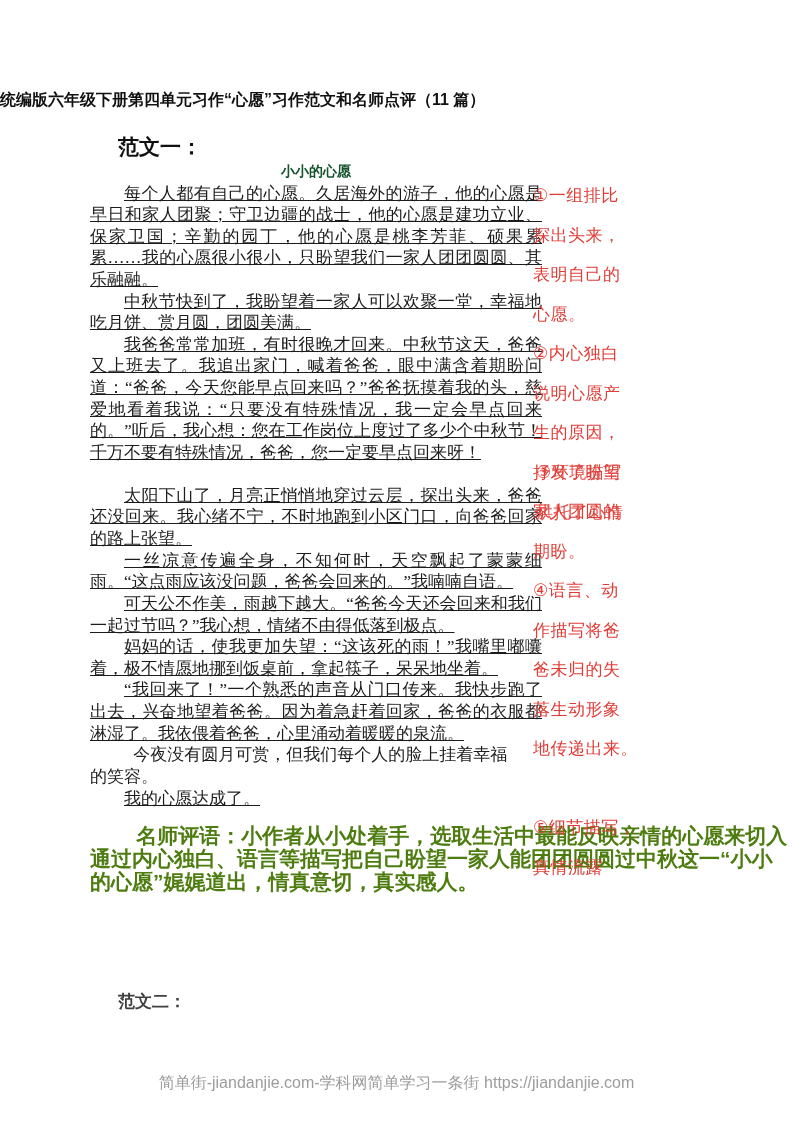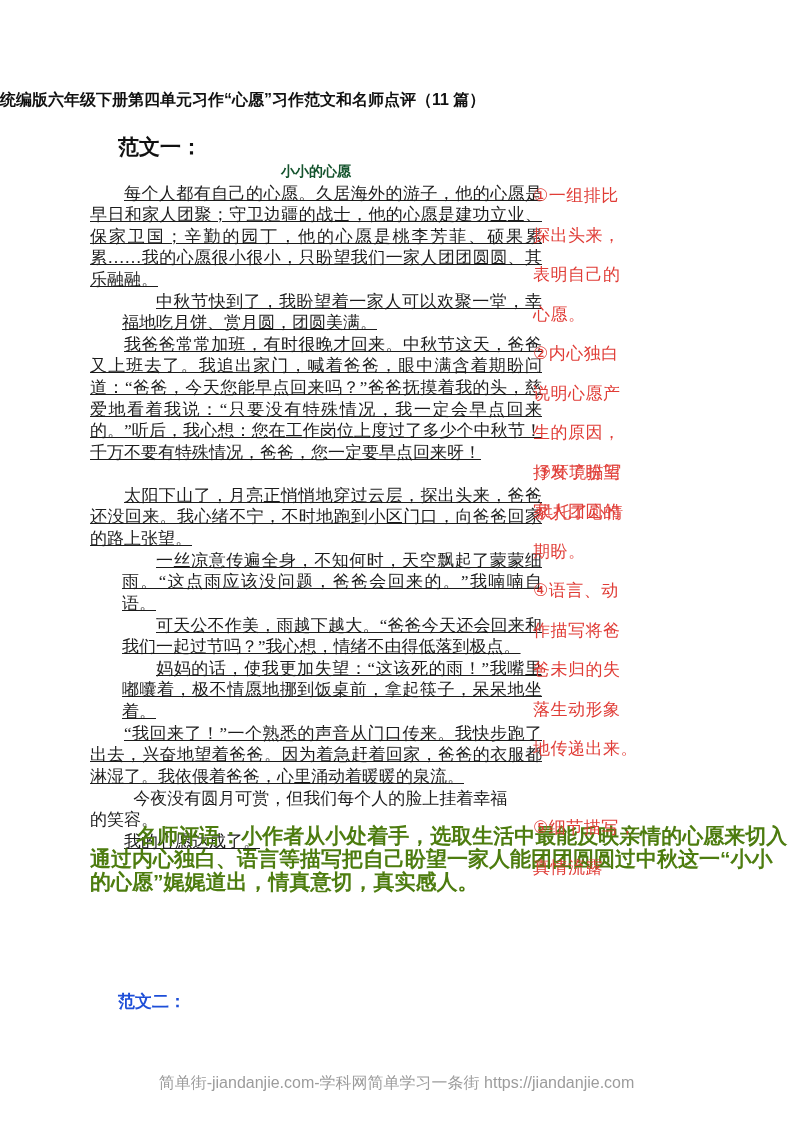--- a/index.html
+++ b/index.html
@@ -24,21 +24,21 @@
     margin-bottom:3px;color:#111;
   }
   .essay-title{
     text-align:center;font-weight:bold;font-size:14px;
     font-family:"Liberation Sans","DejaVu Sans",sans-serif;
     color:#14532d;height:22px;
   }
   .para{
     margin:0;text-indent:2em;text-align:justify;text-justify:inter-ideograph;text-decoration:underline;
   }
-  .para.h5{min-height:108px;} .para.h2{min-height:43px;margin-left:32px;}
+  .para.h5{min-height:108px;} .para.h2{min-height:43px;}
   .para.h7{min-height:151px;} .para.h3{min-height:65px;}
   .para.h1{min-height:22px;}
   .pline{margin:0;white-space:nowrap;}
   .pline.ind1{padding-left:2em;}
   .pline.ind2{padding-left:2.55em;}
   .teacher-comment{
     position:absolute;left:90px;top:824px;width:620px;
     color:#4d7c0f;font-weight:bold;font-size:21px;line-height:23px;
     font-family:"Liberation Sans","DejaVu Sans",sans-serif;
   }
@@ -53,21 +53,21 @@
   .margin-notes .nline{height:39.5px;white-space:nowrap;}
   .note-gap{height:39.5px;}
   .note-overlay{
     position:absolute;top:277px;left:3px;color:#e03c36;
     line-height:39.5px;font-size:17px;opacity:0.92;
   }
   .note-overlay .nline{height:39.5px;white-space:nowrap;}
   .essay2-label{
     position:absolute;left:90px;top:990px;
     font-weight:bold;font-size:17px;padding-left:28px;
-    font-family:"Liberation Sans","DejaVu Sans",sans-serif;color:#1d4ed8;
+    font-family:"Liberation Sans","DejaVu Sans",sans-serif;color:#404040;
   }
   .page-footer{
     position:absolute;left:0;top:1073px;width:100%;
     text-align:center;color:#9c9c9c;font-size:16px;
     font-family:"Liberation Sans","DejaVu Sans",sans-serif;
   }
 </style>
 </head>
 <body>
 

